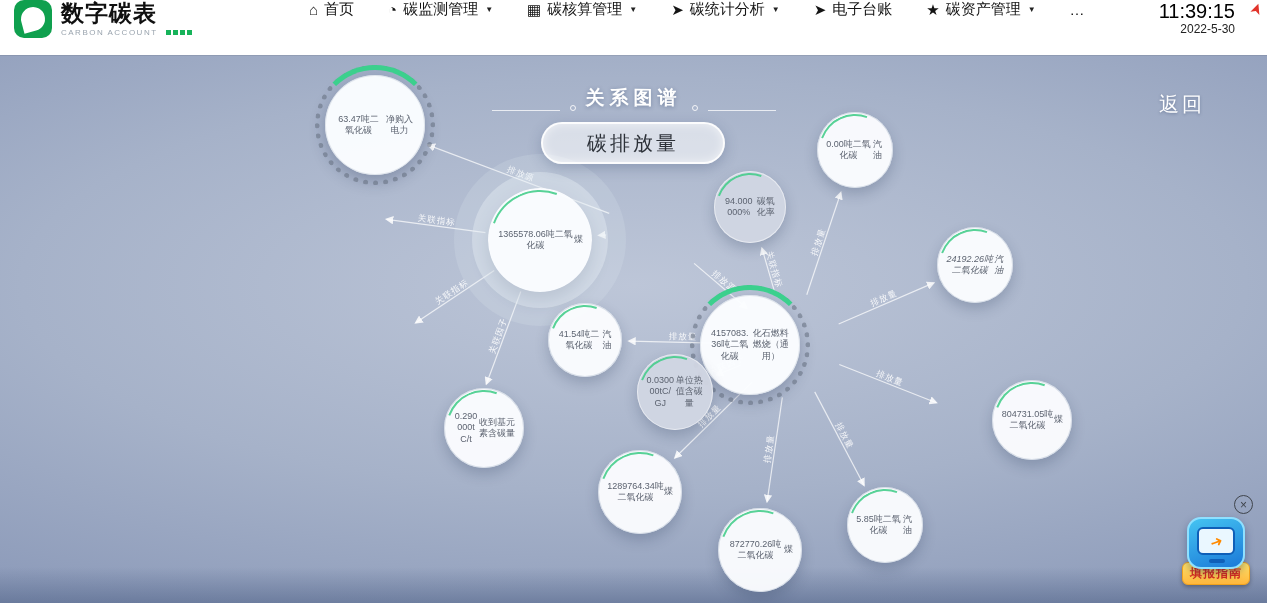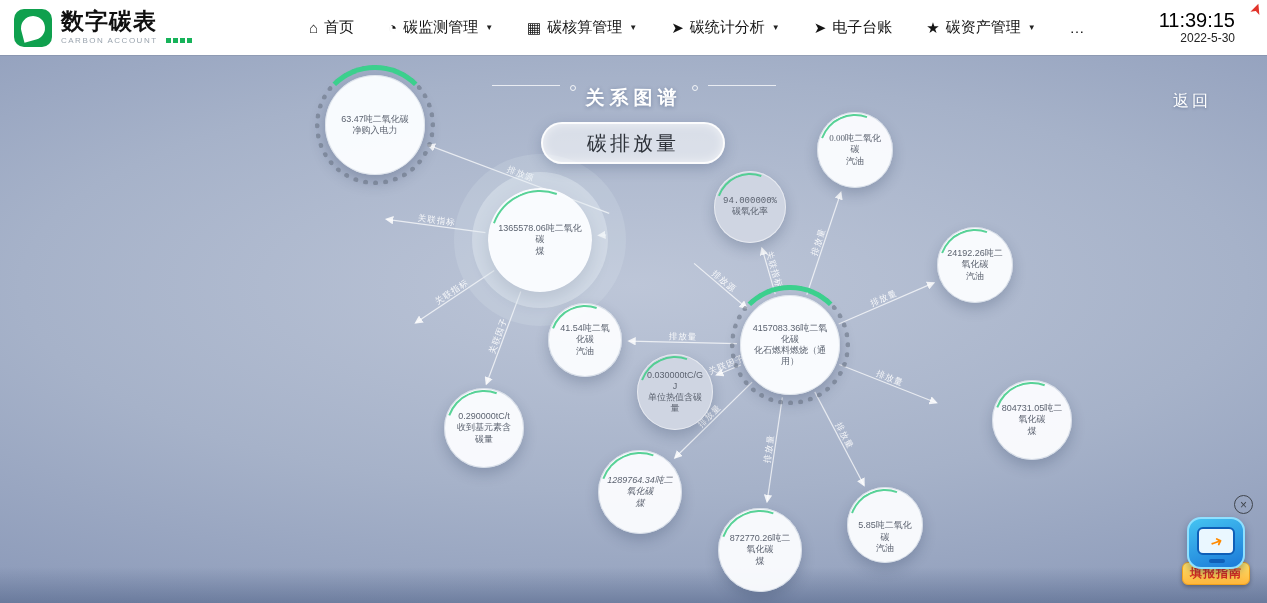--- a/index.html
+++ b/index.html
@@ -1,21 +1,21 @@
 <!DOCTYPE html>
 <html><head>
 <meta charset="utf-8">
 <style>
   *{margin:0;padding:0;box-sizing:border-box}
   html,body{width:1267px;height:603px;overflow:hidden;background:#fff;
     font-family:"Liberation Sans","DejaVu Sans",sans-serif}
 
   
   .header{position:absolute;top:0;left:0;width:1267px;height:55px;background:#fff;
-    display:flex;align-items:center;z-index:10;box-shadow:0 1px 0 rgba(0,0,0,.08)}
+    display:flex;align-items:flex-start;z-index:10;box-shadow:0 1px 0 rgba(0,0,0,.08)}
   .logo{display:flex;align-items:center;gap:9px;padding-left:14px;width:235px;flex:0 0 auto}
   .logo-mark{width:38px;height:38px;border-radius:10px;background:#0fa04e;position:relative;overflow:hidden;flex:0 0 auto}
   .logo-mark::after{content:"";position:absolute;width:24px;height:24px;background:#fff;
     border-radius:50% 50% 50% 0;top:7px;left:7px;transform:rotate(-15deg)}
   .logo-title{font-size:23px;font-weight:bold;color:#101010;letter-spacing:1px;line-height:1}
   .logo-sub{font-size:8px;color:#9aa4ae;letter-spacing:1.5px;margin-top:3px;display:flex;align-items:center;gap:8px}
   .logo-squares{display:inline-flex;gap:2px}
   .logo-squares i{width:5px;height:5px;background:#17b35a;display:inline-block}
   .main-nav{flex:1;display:flex;align-items:center;justify-content:center;gap:34px}
   .nav-item{display:flex;align-items:center;gap:6px;font-size:15px;color:#141414;cursor:pointer;white-space:nowrap}
@@ -27,39 +27,39 @@
   .corner-annotation{position:absolute;top:0px;right:4px;color:#e2342b;font-size:15px;
     transform:rotate(-70deg);z-index:20}
 
   
   .stage{position:absolute;top:55px;left:0;width:1267px;height:548px;overflow:hidden;
     background:radial-gradient(115% 90% at 50% 42%, #bdc6d8 0%, #a6b2c9 42%, #8f9dbb 72%, #8090b0 100%)}
   .stage::after{content:"";position:absolute;left:0;right:0;bottom:0;height:36px;pointer-events:none;
     background:linear-gradient(180deg,rgba(60,80,120,0) 0%,rgba(50,70,110,.38) 100%)}
 
   .graph-title{position:absolute;top:30px;left:50%;transform:translateX(-50%);display:flex;
-    align-items:flex-start;gap:10px;z-index:4}
+    align-items:flex-end;gap:10px;z-index:4}
   .graph-title .txt{color:#fff;font-size:19px;font-weight:bold;letter-spacing:5px;
     text-shadow:0 1px 4px rgba(20,40,80,.35)}
   .deco-line{width:68px;height:1px;background:rgba(255,255,255,.75)}
   .deco-dot{width:6px;height:6px;border:1px solid rgba(255,255,255,.85);border-radius:50%}
 
-  .back-btn{position:absolute;top:36px;right:56px;color:#fff;font-size:16px;letter-spacing:3px;
+  .back-btn{position:absolute;top:36px;right:62px;color:#fff;font-size:20px;letter-spacing:3px;
     cursor:pointer;z-index:4;text-shadow:0 1px 3px rgba(20,40,80,.35)}
 
   .center-pill{position:absolute;left:541px;top:67px;width:184px;height:42px;border-radius:21px;
     background:rgba(255,255,255,.55);border:2px solid rgba(255,255,255,.9);z-index:3;
     display:flex;align-items:center;justify-content:center;font-size:20px;color:#2c3138;
     letter-spacing:3px;box-shadow:0 4px 14px rgba(40,60,100,.25), inset 0 0 10px rgba(255,255,255,.6)}
 
   .edges-svg{position:absolute;inset:0;z-index:1}
   .edge-label{font-size:8.5px;fill:rgba(255,255,255,.92);letter-spacing:1px}
 
   
-  .node{position:absolute;border-radius:50%;display:flex;flex-direction:column;align-items:center;
+  .node{position:absolute;border-radius:50%;display:flex;flex-direction:row;align-items:center;
     justify-content:center;text-align:center;z-index:2;padding:9px;cursor:pointer}
   .node .val,.node .lbl{font-size:9px;color:#5c6370;line-height:1.25;word-break:break-all}
   .node .arc{position:absolute;inset:2px;border-radius:50%;border:2.5px solid transparent;
     border-top-color:rgba(70,205,140,.9);transform:rotate(-25deg);pointer-events:none}
   .node-plain{background:rgba(252,253,255,.95);
     box-shadow:0 6px 14px rgba(25,40,75,.22), inset 0 0 0 1px rgba(190,200,215,.55)}
   .node-muted{background:rgba(209,214,227,.95);
     box-shadow:0 6px 14px rgba(25,40,75,.22), inset 0 0 0 1px rgba(255,255,255,.5)}
   .node-green{background:linear-gradient(150deg,#9cefc6 0%,#6edea8 100%);
     box-shadow:0 8px 18px rgba(25,110,75,.35), inset 0 0 0 2px rgba(255,255,255,.45)}
@@ -215,61 +215,61 @@
 <div class="node node-gauge" style="left: 325px; top: 20px; height: 100px; width: 100px;">
       <span class="arc"></span>
       <span class="val">63.47吨二氧化碳</span>
       <span class="lbl">净购入电力</span>
     </div>
     <div class="node node-halo" style="left: 488px; top: 133px; height: 104px; width: 104px;">
       <span class="arc"></span>
       <span class="val">1365578.06吨二氧化碳</span>
       <span class="lbl">煤</span>
     </div>
-    <div class="node node-muted" style="left: 714px; top: 116px; height: 72px; width: 72px; font-family: Liberation Mono, monospace;">
+    <div class="node node-muted" style="left: 714px; top: 116px; height: 72px; width: 72px;">
       <span class="arc"></span>
       <span class="val">94.000000%</span>
       <span class="lbl">碳氧化率</span>
     </div>
-    <div class="node node-plain" style="left: 817px; top: 57px; height: 76px; width: 76px; font-family: Liberation Serif, serif;">
+    <div class="node node-plain" style="left: 817px; top: 57px; height: 76px; width: 76px;">
       <span class="arc"></span>
       <span class="val">0.00吨二氧化碳</span>
       <span class="lbl">汽油</span>
     </div>
-    <div class="node node-plain" style="left: 937px; top: 172px; height: 76px; width: 76px;">
+    <div class="node node-plain" style="left: 937px; top: 172px; height: 76px; width: 76px; font-style: italic;">
       <span class="arc"></span>
       <span class="val">24192.26吨二氧化碳</span>
       <span class="lbl">汽油</span>
     </div>
     <div class="node node-plain" style="left: 548px; top: 248px; height: 74px; width: 74px;">
       <span class="arc"></span>
       <span class="val">41.54吨二氧化碳</span>
       <span class="lbl">汽油</span>
     </div>
-    <div class="node node-gauge" style="left: 740px; top: 240px; height: 100px; width: 100px; align-items: center;">
+    <div class="node node-gauge" style="left: 700px; top: 240px; height: 100px; width: 100px; align-items: center;">
       <span class="arc"></span>
       <span class="val">4157083.36吨二氧化碳</span>
       <span class="lbl">化石燃料燃烧（通用）</span>
     </div>
     <div class="node node-muted" style="left: 637px; top: 299px; height: 76px; width: 76px;">
       <span class="arc"></span>
       <span class="val">0.030000tC/GJ</span>
       <span class="lbl">单位热值含碳量</span>
     </div>
     <div class="node node-plain" style="left: 444px; top: 333px; height: 80px; width: 80px;">
       <span class="arc"></span>
       <span class="val">0.290000tC/t</span>
       <span class="lbl">收到基元素含碳量</span>
     </div>
     <div class="node node-plain" style="left: 992px; top: 325px; height: 80px; width: 80px;">
       <span class="arc"></span>
       <span class="val">804731.05吨二氧化碳</span>
       <span class="lbl">煤</span>
     </div>
-    <div class="node node-plain" style="left: 598px; top: 395px; height: 84px; width: 84px; font-style: italic;">
+    <div class="node node-plain" style="left: 598px; top: 395px; height: 84px; width: 84px;">
       <span class="arc"></span>
       <span class="val">1289764.34吨二氧化碳</span>
       <span class="lbl">煤</span>
     </div>
     <div class="node node-plain" style="left: 718px; top: 453px; height: 84px; width: 84px;">
       <span class="arc"></span>
       <span class="val">872770.26吨二氧化碳</span>
       <span class="lbl">煤</span>
     </div>
     <div class="node node-plain" style="left: 847px; top: 432px; height: 76px; width: 76px; justify-content: flex-end;">

